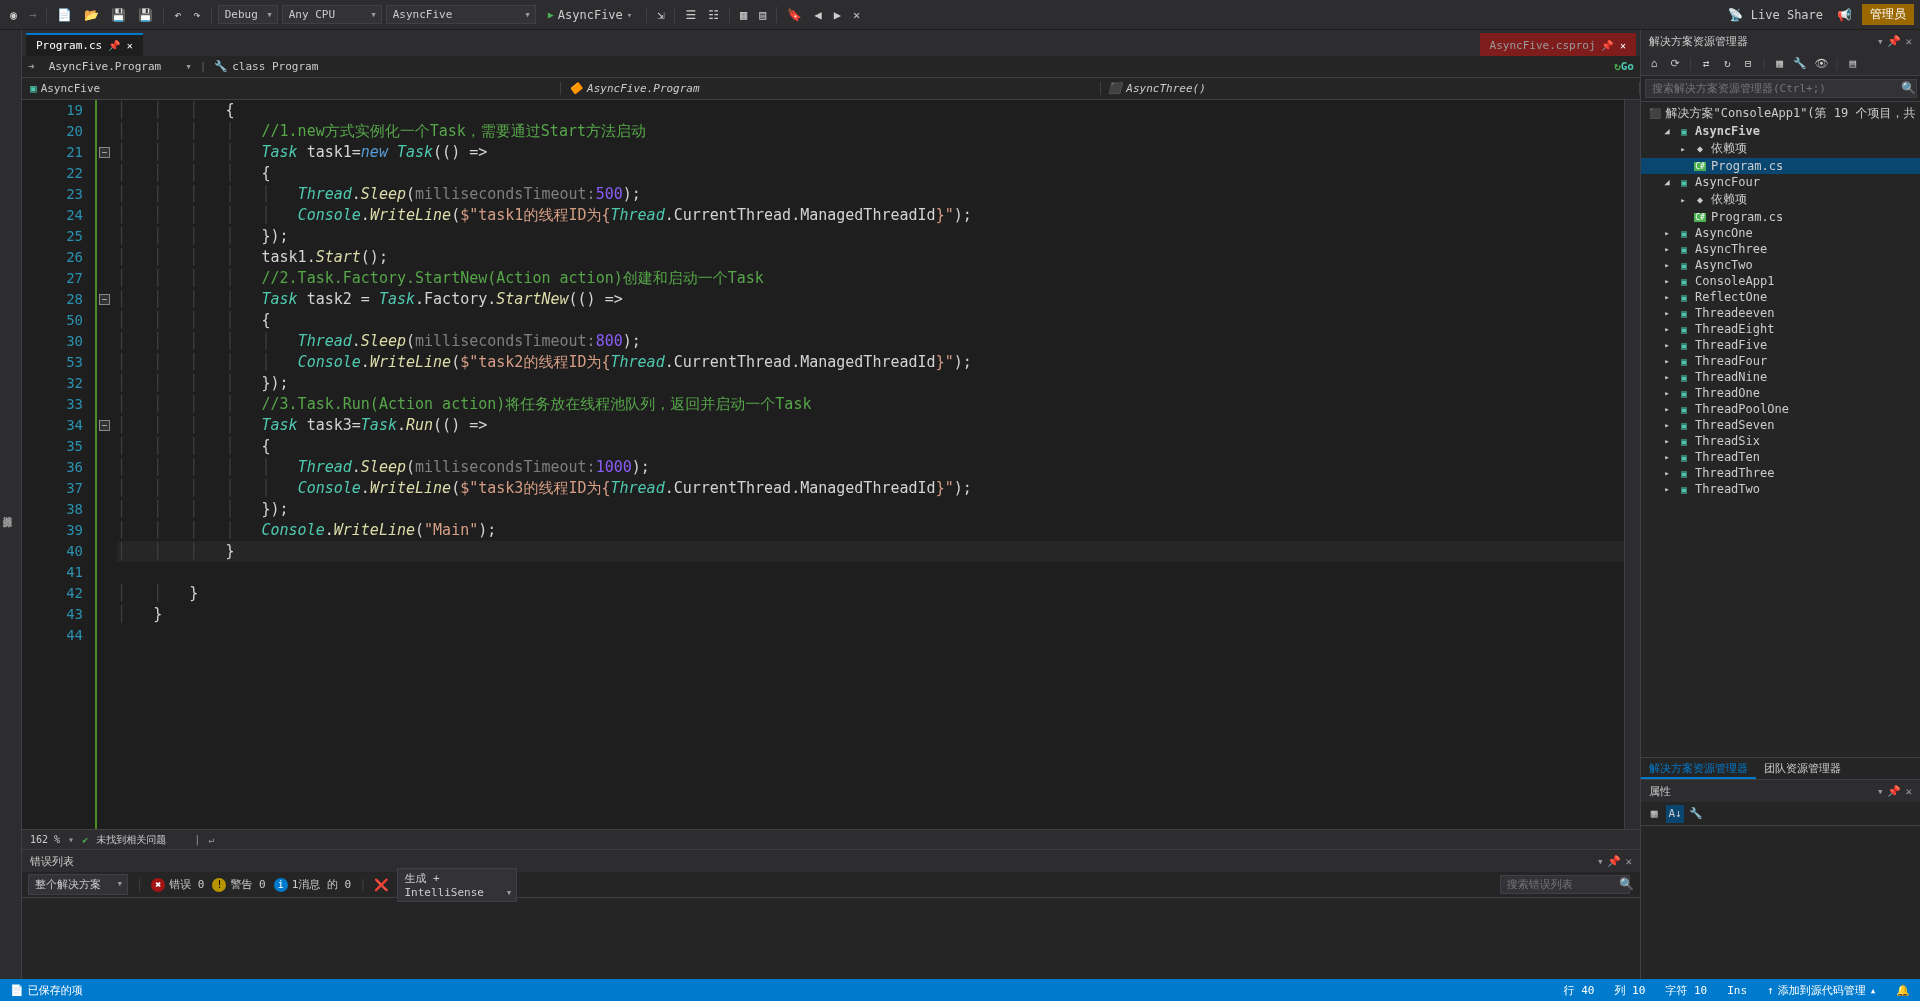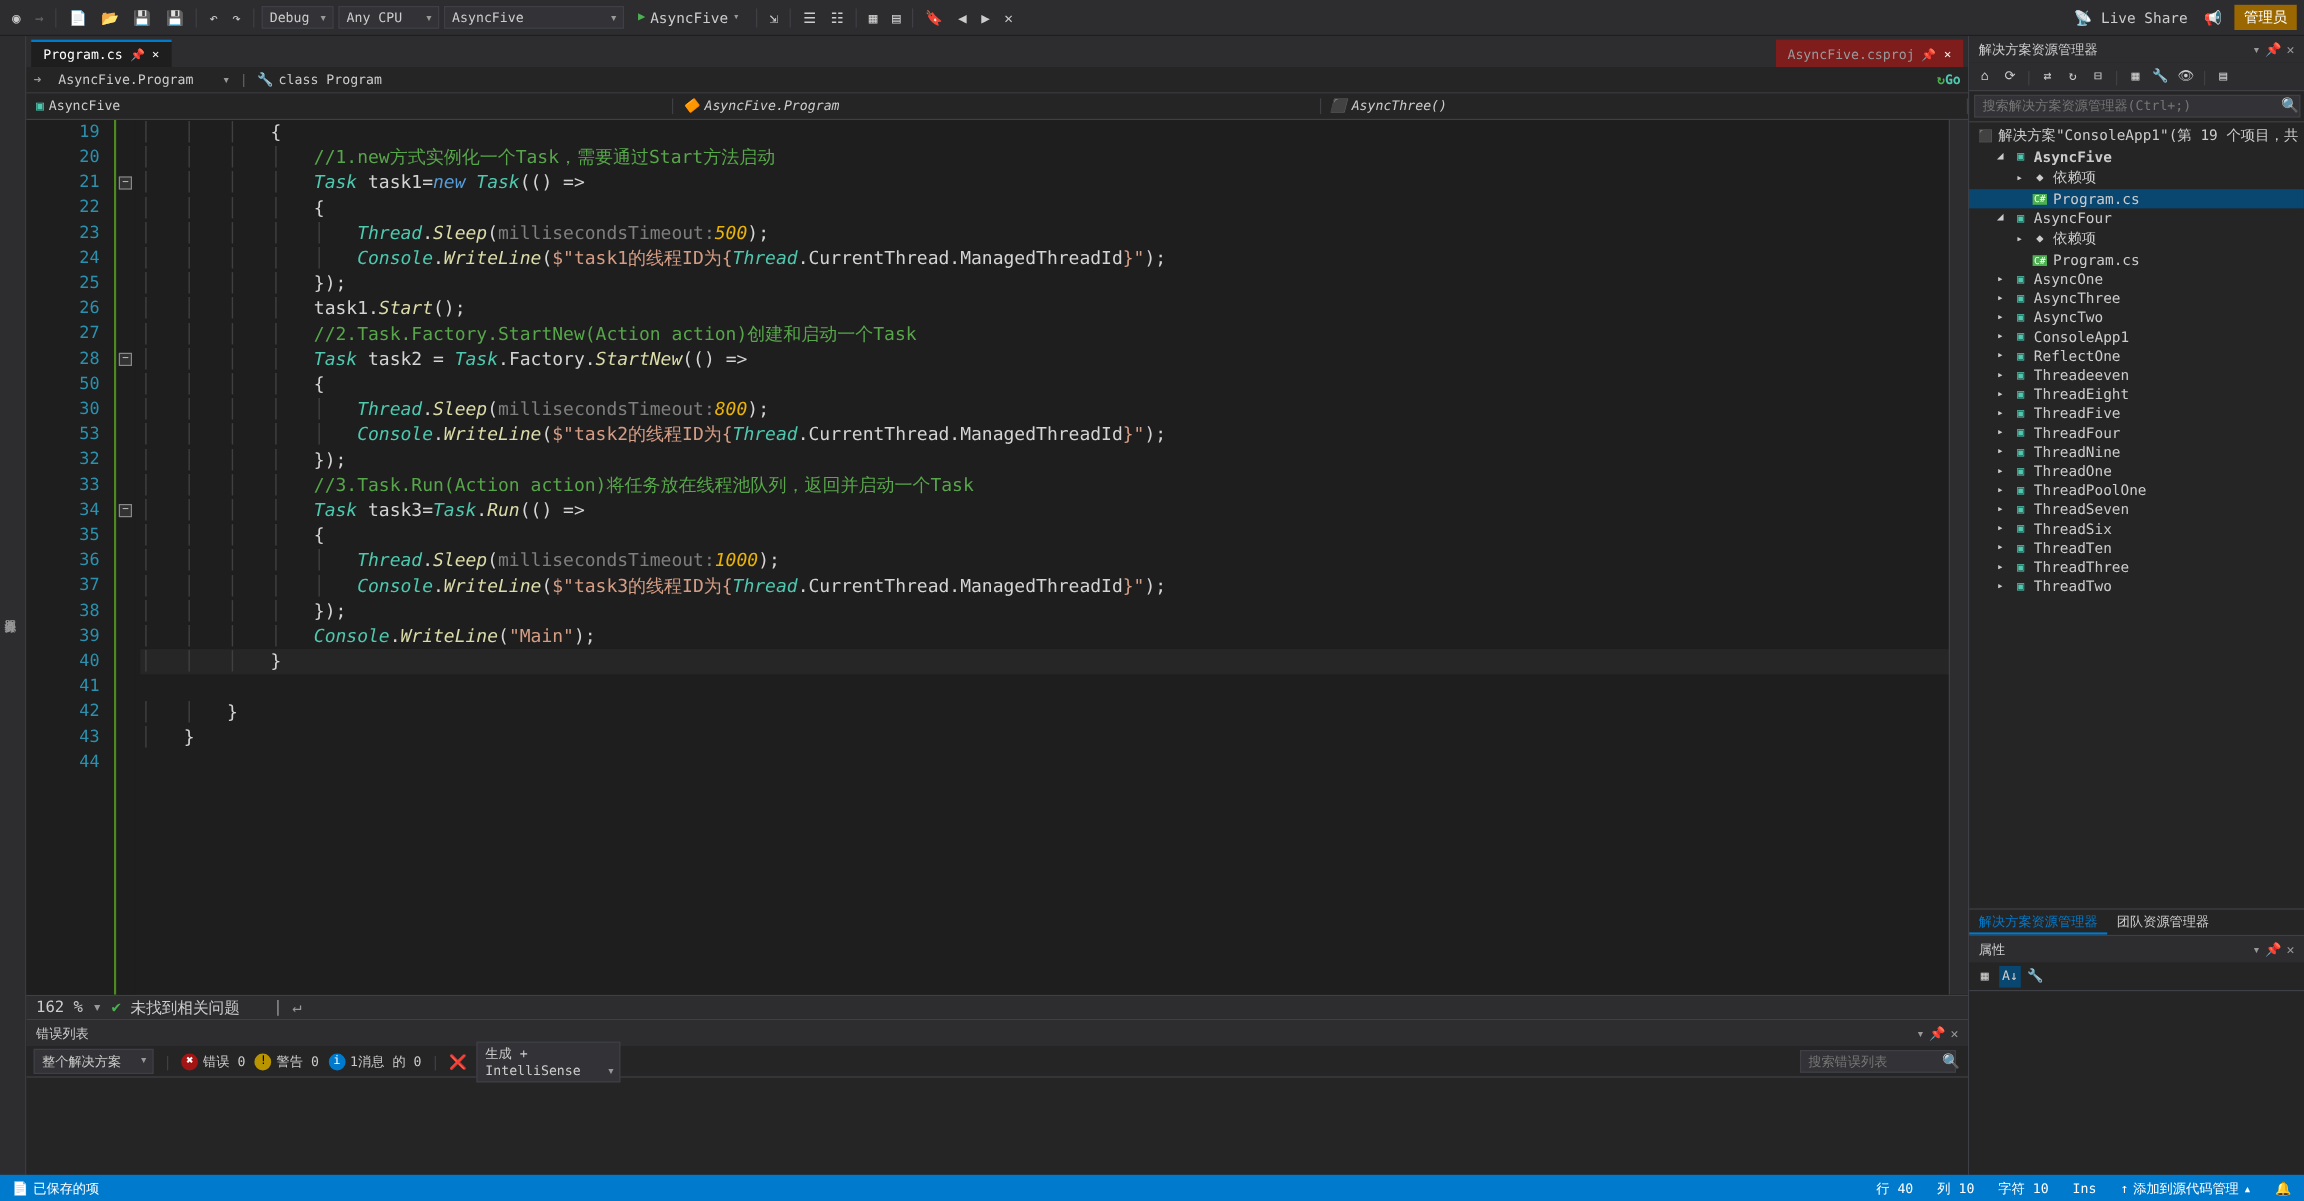--- a/index.html
+++ b/index.html
@@ -41,27 +41,27 @@
 .code-lines { flex:1; line-height:21px; padding-left:4px; white-space:pre; position:relative; }
 .cline { height:21px; }
 .guide { color:#404040; }
 .brace { color:#d4d4d4; }
 .comment { color:#57a64a; }
 .keyword { color:#569cd6; font-style:italic; }
 .type { color:#4ec9b0; font-style:italic; }
 .method { color:#dcdcaa; font-style:italic; }
 .str { color:#d69d85; }
 .param { color:#7f7f7f; }
-.num { color:#eab308;font-style:italic; }
+.num { color:#8b5cf6; }
 .op { color:#d4d4d4; }
 .ident { color:#d4d4d4; }
 .hl-line { background:rgba(255,255,255,0.04); }
 .minimap { width:16px; background:#2d2d30; border-left:1px solid #3f3f46; }
 
-.code-status { background:#2d2d30; height:20px; display:flex; align-items:center; font-size:13px; color:#ccc; padding:0 8px; gap:8px; border-top:1px solid #3f3f46; }
+.code-status { background:#2d2d30; height:20px; display:flex; align-items:center; font-size:10px; color:#ccc; padding:0 8px; gap:8px; border-top:1px solid #3f3f46; }
 .zoom-pct { color:#ccc; }
 .check-ok { color:#4caf50; }
 
 .error-panel { background:#252526; border-top:1px solid #3f3f46; display:flex; flex-direction:column; height:130px; }
 .ep-header { background:#2d2d30; height:22px; display:flex; align-items:center; padding:0 8px; font-size:11px; }
 .ep-title { color:#ccc; }
 .ep-ctrl { margin-left:auto; display:flex; gap:4px; color:#999; }
 .ep-filters { height:26px; display:flex; align-items:center; padding:0 6px; gap:8px; border-bottom:1px solid #3f3f46; background:#252526; }
 .filter-dd { background:#333337; border:1px solid #3f3f46; padding:2px 18px 2px 6px; font-size:11px; position:relative; color:#ccc; }
 .filter-dd::after { content:'▾'; position:absolute; right:4px; color:#999; }
@@ -110,21 +110,21 @@
   <span class="sep"></span>
   <span class="tb-btn">📄</span>
   <span class="tb-btn">📂</span>
   <span class="tb-btn" style="color:#4a90d9">💾</span>
   <span class="tb-btn" style="color:#4a90d9">💾</span>
   <span class="sep"></span>
   <span class="tb-btn">↶</span>
   <span class="tb-btn">↷</span>
   <span class="sep"></span>
   <div class="tb-dropdown" style="width:60px">Debug</div>
-  <div class="tb-dropdown" style="width:84px">Any CPU</div>
+  <div class="tb-dropdown" style="width:100px">Any CPU</div>
   <div class="tb-dropdown" style="width:150px">AsyncFive</div>
   <div class="play-btn">
     <span class="tri">▶</span>
     <span>AsyncFive</span>
     <span style="color:#999;font-size:9px">▾</span>
   </div>
   <span class="sep"></span>
   <span class="tb-btn">⇲</span>
   <span class="sep"></span>
   <span class="tb-btn">☰</span>

